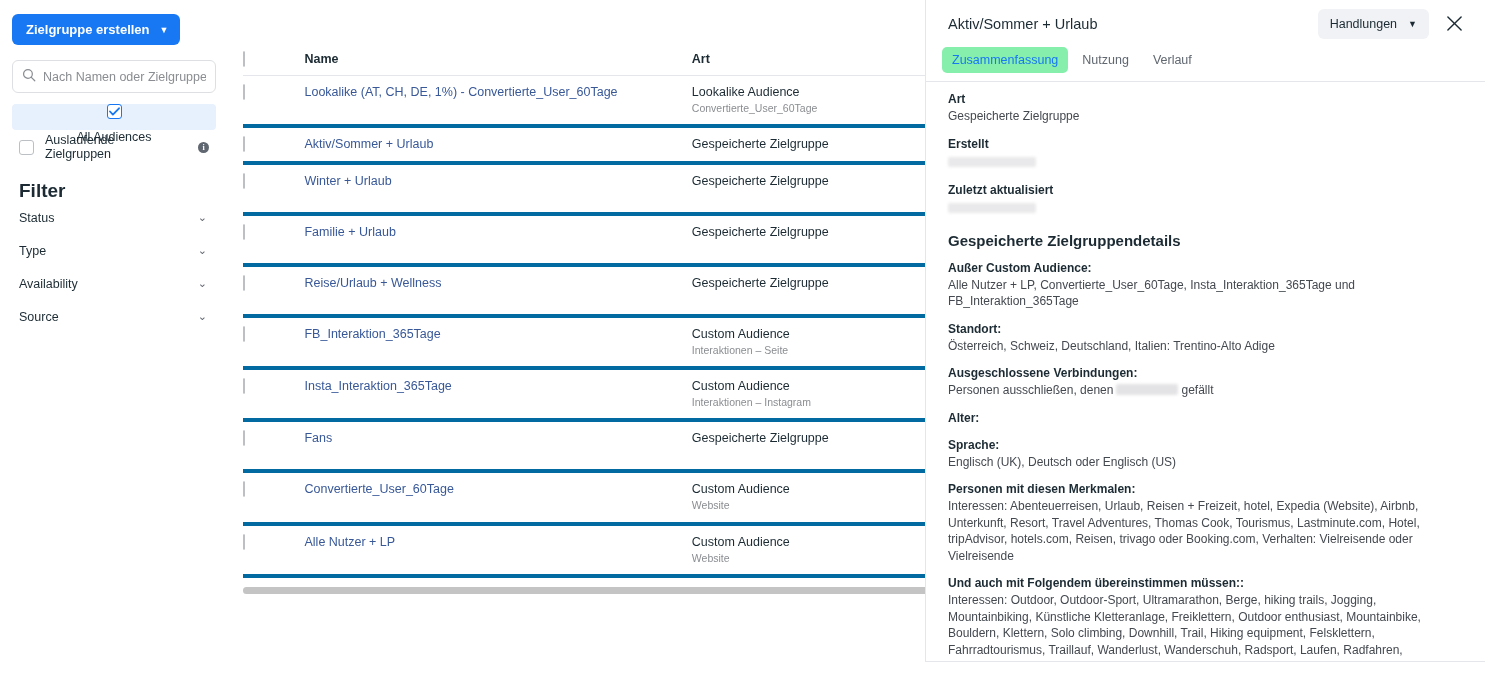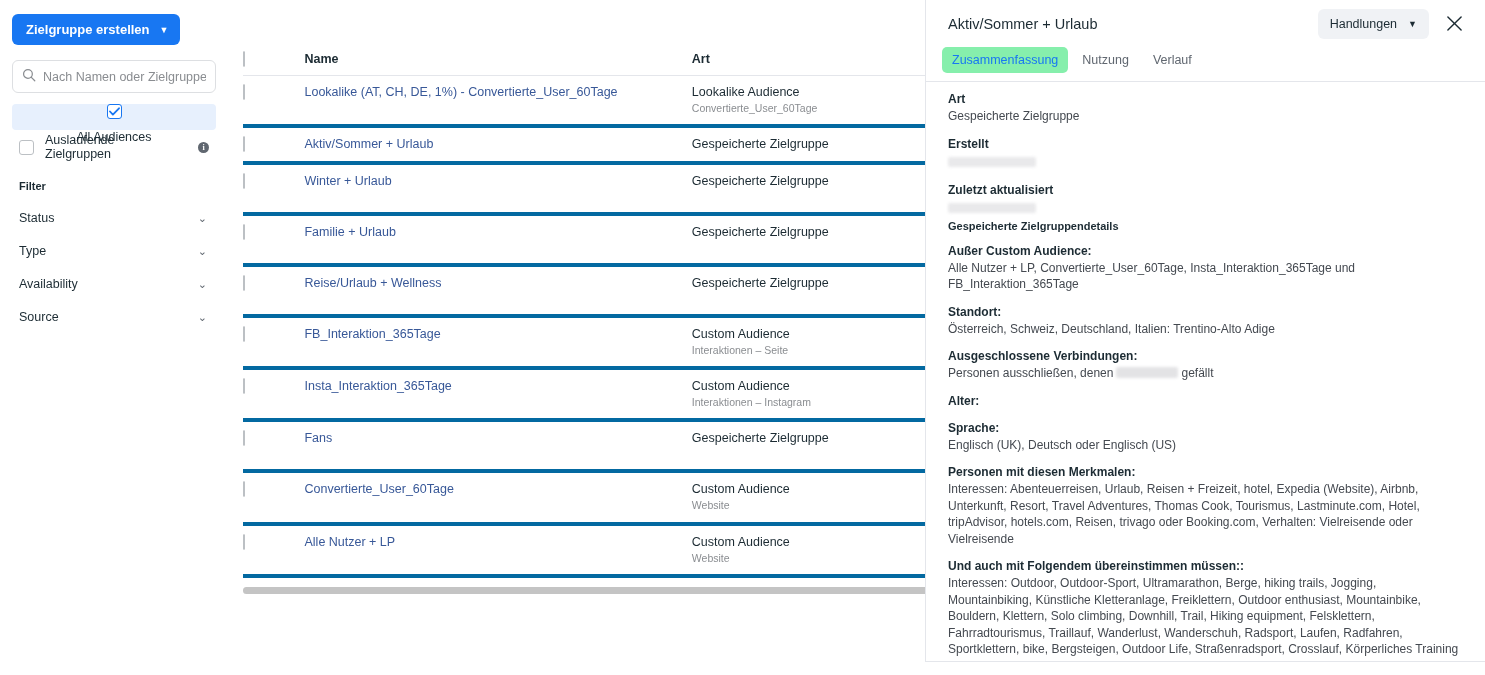--- a/index.html
+++ b/index.html
@@ -65,24 +65,24 @@
   .info-dot {
     display: inline-flex; align-items: center; justify-content: center;
     width: 11px; height: 11px; border-radius: 50%;
     background: #606770; color: #fff;
     font-size: 8px; font-weight: bold; line-height: 11px;
     margin-left: 5px; font-family: "Liberation Serif", serif;
   }
 
   .filter-title {
     margin: 20px 0 0 7px;
-    font-size: 11px; font-weight: bold; color: #1c2b33;
+    font-size: 19px; font-weight: bold; color: #1c2b33;
   }
   .filter-row {
-    display: flex; align-items: flex-end; justify-content: space-between;
+    display: flex; align-items: flex-start; justify-content: space-between;
     padding: 0 9px 0 7px; height: 24px; margin-top: 9px;
     font-size: 12.5px; color: #1c2b33; cursor: pointer;
   }
   .chev { color: #606770; font-size: 11px; }
 
   
   .main {
     flex: 1 1 auto; min-width: 0;
     position: relative;
     padding-left: 3px;
@@ -189,21 +189,21 @@
   }
   .d-label {
     font-size: 12px; font-weight: bold; color: #1c2b33;
     margin-top: 11px; line-height: 16px;
   }
   .d-label:first-child { margin-top: 0; }
   .d-val {
     font-size: 12px; color: #444950; line-height: 16.5px; margin-top: 1px;
   }
   .d-section {
-    font-size: 11px; font-weight: bold; color: #1c2b33; margin-top: 2px;
+    font-size: 15px; font-weight: bold; color: #1c2b33; margin-top: 14px;
   }
   .redact {
     display: inline-block; height: 10px; width: 88px;
     background: #e9e9eb; border-radius: 2px;
     margin-top: 4px;
     filter: blur(1.4px);
   }
   .redact-inline {
     display: inline-block; height: 11px; width: 62px;
     background: #e3e3e5; border-radius: 2px;

